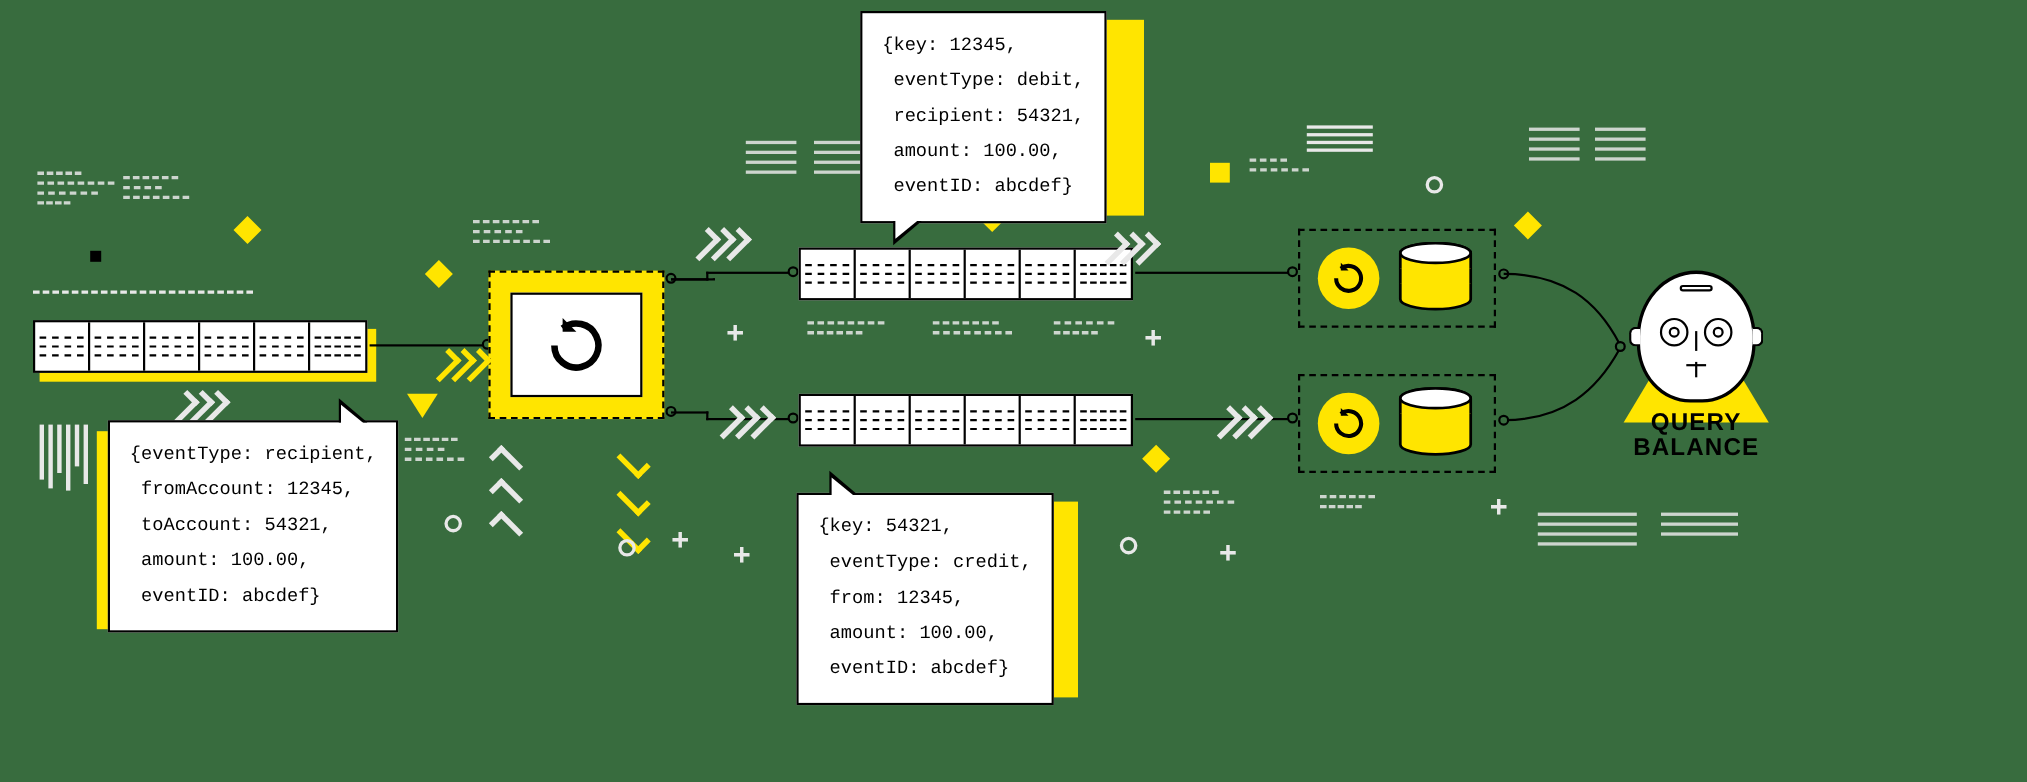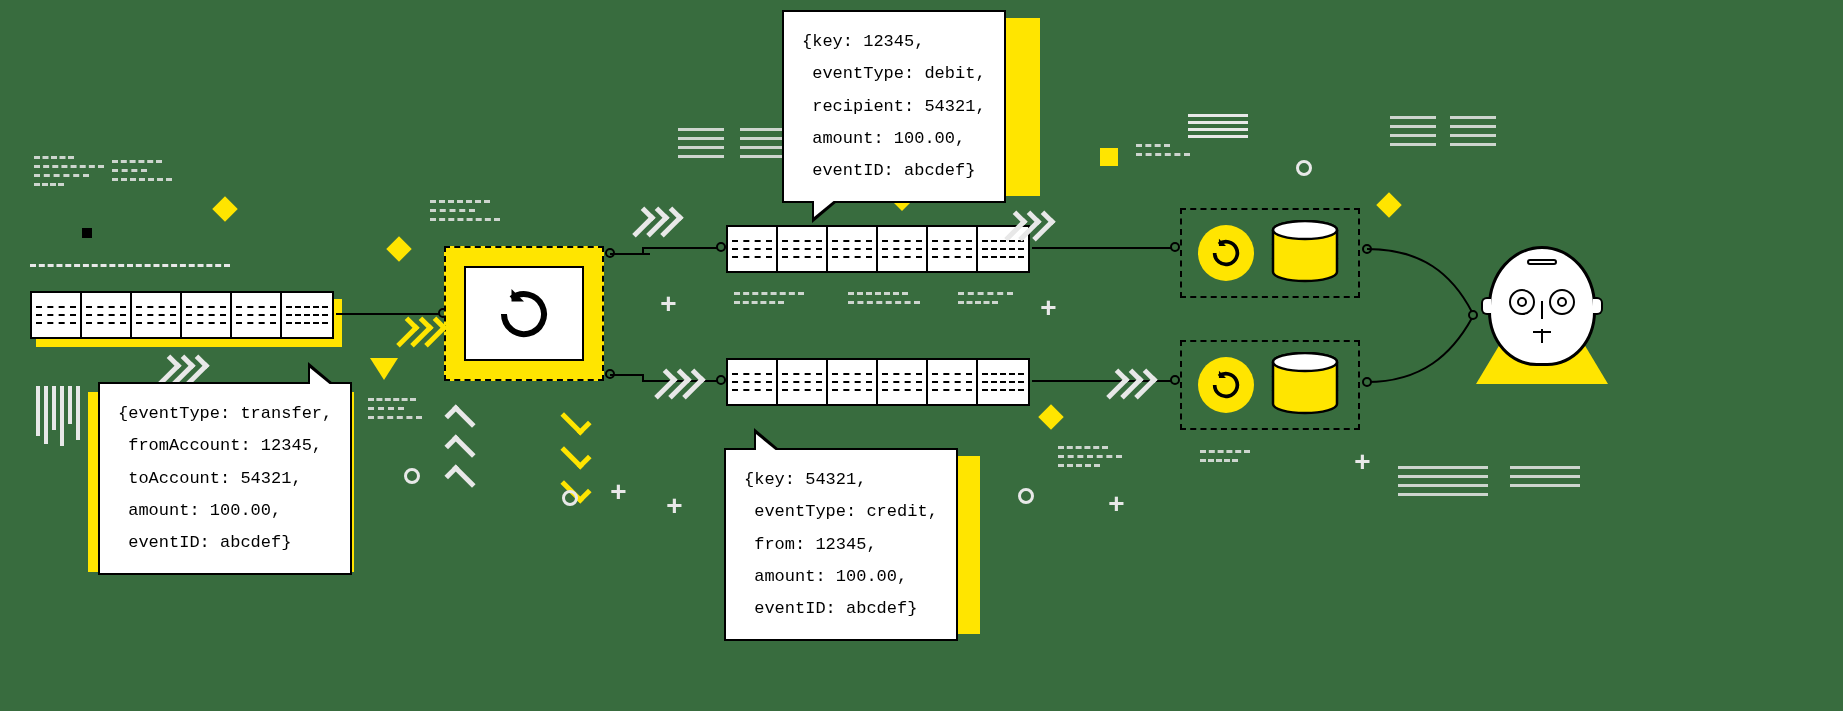--- a/index.html
+++ b/index.html
@@ -180,21 +180,21 @@
       <div class="dashrow"></div>
     </div>
 </div>
 
 <div class="wire" style="left:336px; top:313px; width:108px;"></div>
 <div class="node" style="left:438px; top:308px;"></div>
 
 <div class="abs" style="left:98px; top:382px; z-index:5;">
   <div class="bubble-shadow" style="left:-10px; top:10px; width:266px; height:180px;"></div>
   <div class="tail-up" style="left:210px; top:-20px;"></div>
-  <div class="bubble">{eventType: transfer,
+  <div class="bubble">{eventType: recipient,
  fromAccount: 12345,
  toAccount: 54321,
  amount: 100.00,
  eventID: abcdef}</div>
 </div>
 
 <div class="abs processor-wrap" style="left:444px; top:246px;">
   <div class="processor-inner">
     <svg width="60" height="60" viewBox="0 0 24 24" fill="none" stroke="#000" stroke-width="2.4">
       <path d="M4 12a8 8 0 1 0 3-6.2"></path>
@@ -363,20 +363,24 @@
           <div style="width:10px;height:10px;border:2px solid #000;border-radius:50%;"></div>
         </div>
       <div style="position:absolute;top:40px;right:18px;width:26px;height:26px;border:2.5px solid #000;border-radius:50%;display:flex;align-items:center;justify-content:center;">
           <div style="width:10px;height:10px;border:2px solid #000;border-radius:50%;"></div>
         </div>
       <div style="position:absolute;top:52px;left:50%;transform:translateX(-50%);width:2px;height:18px;background:#000;"></div>
       <div style="position:absolute;bottom:20px;left:50%;transform:translateX(-50%);width:2px;height:14px;background:#000;"></div>
       <div style="position:absolute;bottom:30px;left:50%;transform:translateX(-50%);width:18px;height:2px;background:#000;"></div>
       <div style="position:absolute;top:48px;left:-10px;width:10px;height:18px;border:2px solid #000;border-right:none;border-radius:6px 0 0 6px;background:#fff;"></div>
       <div style="position:absolute;top:48px;right:-10px;width:10px;height:18px;border:2px solid #000;border-left:none;border-radius:0 6px 6px 0;background:#fff;"></div>
+    </div>
+    <div class="robot-label" style="margin-top:6px; position:relative; z-index:3;">
+      <div>QUERY</div>
+      <div>BALANCE</div>
     </div>
   </div>
 </div>
 
 <div class="abs chev-group" style="left:160px; top:356px;">
   <div class="chev white"></div>
     <div class="chev white"></div>
     <div class="chev white"></div>
 </div>
 <div class="abs chev-group" style="left:398px; top:318px;">

